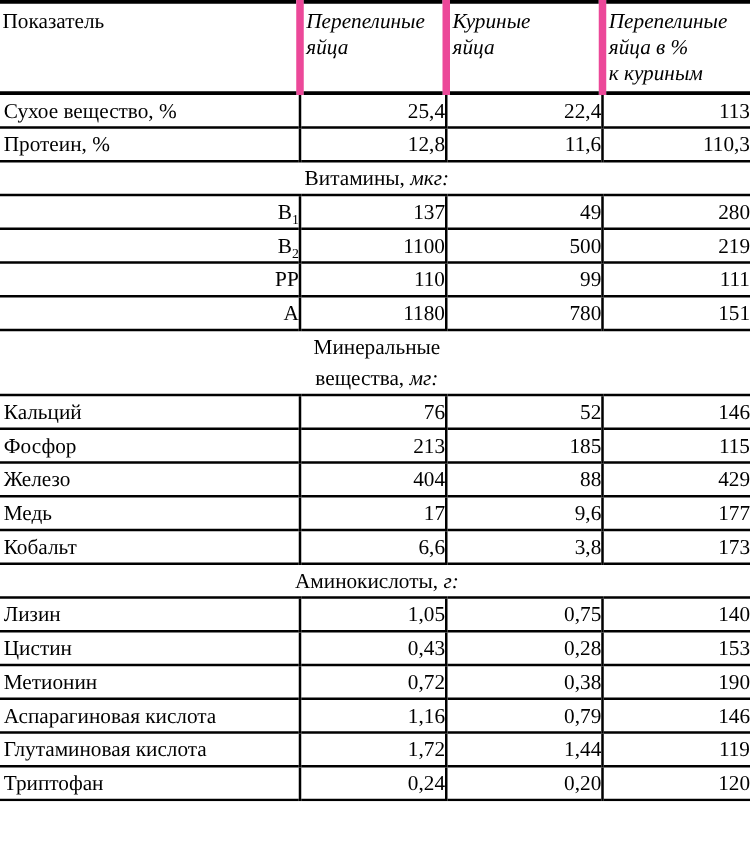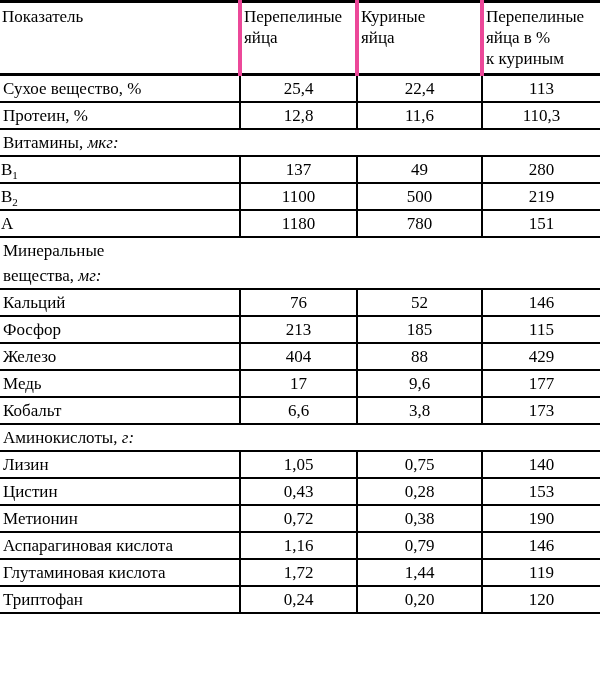--- a/index.html
+++ b/index.html
@@ -24,40 +24,40 @@
   th {
     font-weight: normal;
     text-align: left;
     vertical-align: top;
     padding: 3px 2px 4px 2px;
     border-bottom: 3px solid #000000;
     white-space: pre-line;
     line-height: 21px;
     height: 62px;
   }
-  th + th { border-left: 4px solid #ec4899; }
+  th + th { border-left: 6px solid #ec4899; font-style: italic; }
   td {
     border-top: 2px solid #000000;
     vertical-align: middle;
     line-height: 25px;
     height: 27px;
     padding: 0;
   }
   td.label-cell {
     text-align: left;
     padding-left: 3px;
     margin-left: 16px;
   }
-  td.label-cell.indent { padding-left: 1px; }
+  td.label-cell.indent { padding-left: 19px; text-align: right; }
   td.value-cell {
+    text-align: right;
+    border-left: 2px solid #000000;
+  }
+  td.section-cell {
     text-align: center;
-    border-left: 2px solid #000000;
-  }
-  td.section-cell {
-    text-align: left;
     padding-left: 3px;
     border-radius: 13px;
   }
   .it { font-style: italic; }
   sub {
     font-size: 11px;
     line-height: 0;
   }
 </style>
 </head>
@@ -104,20 +104,26 @@
         <td class="value-cell">49</td>
         <td class="value-cell">280</td>
       </tr>
       <tr>
         <td class="label-cell indent"><span>В</span><sub>2</sub></td>
         <td class="value-cell">1100</td>
         <td class="value-cell">500</td>
         <td class="value-cell">219</td>
       </tr>
       <tr>
+        <td class="label-cell indent"><span>РР</span></td>
+        <td class="value-cell">110</td>
+        <td class="value-cell">99</td>
+        <td class="value-cell">111</td>
+      </tr>
+      <tr>
         <td class="label-cell indent"><span>А</span></td>
         <td class="value-cell">1180</td>
         <td class="value-cell">780</td>
         <td class="value-cell">151</td>
       </tr>
       <tr>
         <td class="section-cell" colspan="4"><span>Минеральные</span><br><span>вещества, </span><span class="it">мг:</span></td>
       </tr>
       <tr>
         <td class="label-cell"><span>Кальций</span></td>

